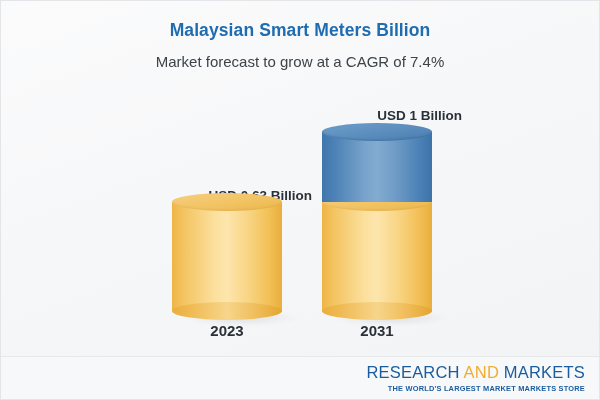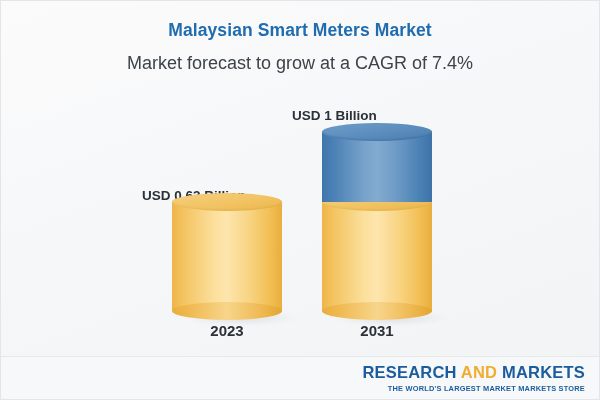--- a/index.html
+++ b/index.html
@@ -29,21 +29,21 @@
     font-size: 17.5px;
     font-weight: bold;
     color: #1f6cb0;
     letter-spacing: 0.1px;
   }
   .subtitle {
     position: absolute;
     left: 0; right: 0;
     top: 52px;
     text-align: center;
-    font-size: 18px;
+    font-size: 15px;
     font-weight: normal;
     color: #3d4349;
   }
 
   
   .plot {
     position: absolute;
     left: 0;
     top: 80px;
     width: 600px;
@@ -55,21 +55,21 @@
     bottom: 0;
     width: 110px;
   }
   .bar-group.g1 { left: 171px; }
   .bar-group.g2 { left: 321px; }
 
   .value-label {
     position: absolute;
     left: -30px;
     right: -30px;
-    text-align: left;
+    text-align: right;
     font-size: 13.5px;
     font-weight: bold;
     color: #2b3138;
     white-space: nowrap;
   }
   .bar-group.g1 .value-label { bottom: 138px; }
   .bar-group.g2 .value-label { bottom: 218px; }
 
   .cat-label {
     position: absolute;
@@ -176,41 +176,41 @@
   }
   .logo {
     position: absolute;
     right: 14px;
     top: 7px;
     text-align: right;
     line-height: 1;
   }
   .logo-main {
     font-size: 16.5px;
-    font-weight: bold;
+    font-weight: normal;
     color: #1b5c9e;
     letter-spacing: 0.2px;
     white-space: nowrap;
   }
   .logo-main .and { color: #f0ad32; }
   .logo-sub {
     margin-top: 4px;
     font-size: 7.4px;
     font-weight: bold;
     color: #1b5c9e;
     letter-spacing: 0.22px;
     white-space: nowrap;
   }
 </style>
 </head>
 <body>
 
 <div class="canvas">
 
-  <div class="title">Malaysian Smart Meters Market</div>
+  <div class="title">Malaysian Smart Meters Billion</div>
   <div class="subtitle">Market forecast to grow at a CAGR of 7.4%</div>
 
   <div class="plot">
 
     <div class="bar-group g1">
       <div class="value-label">USD 0.63 Billion</div>
       <div class="cyl c2023">
         <div class="shadow"></div>
         <div class="seg yellow" style="top:0; height:118px;">
           <div class="body"></div>

